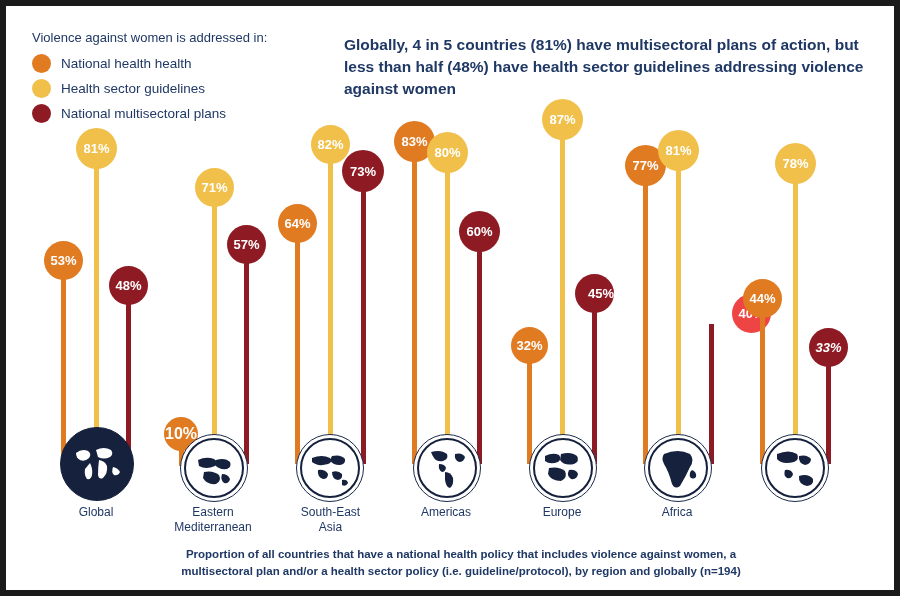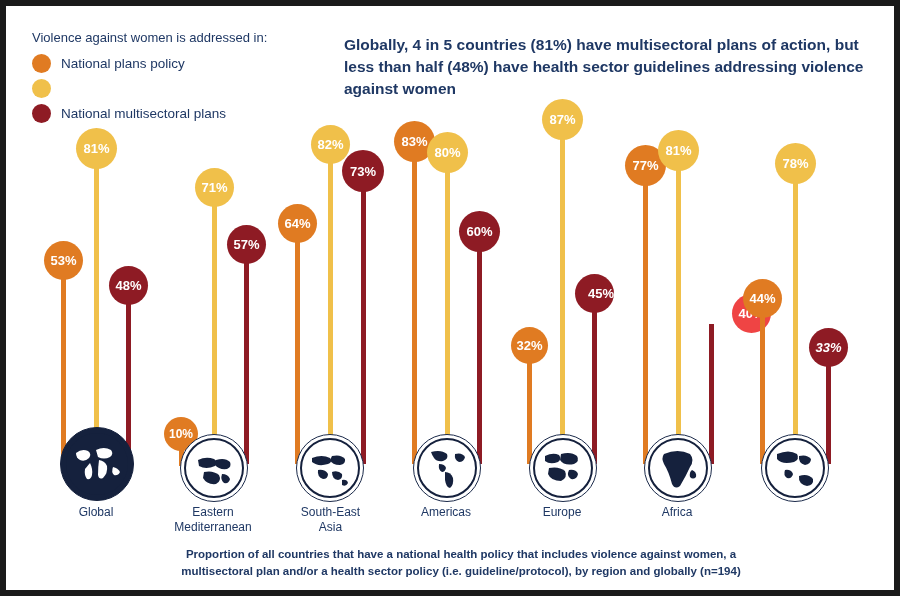--- a/index.html
+++ b/index.html
@@ -71,24 +71,25 @@
 </head>
 <body>
 
 <div id="frame">
 
   <div id="legend">
     <div id="legend-title">Violence against women is addressed in:</div>
 
     <div class="legend-row">
       <span class="legend-dot" style="background:#e07b22"></span>
-      <span class="legend-label">National plans policy</span>
+      <span class="legend-label">National health health</span>
     </div>
     <div class="legend-row">
       <span class="legend-dot" style="background:#f0c04a"></span>
+      <span class="legend-label">Health sector guidelines</span>
     </div>
     <div class="legend-row">
       <span class="legend-dot" style="background:#8e1b24"></span>
       <span class="legend-label">National multisectoral plans</span>
     </div>
   </div>
 
   <div id="headline">Globally, 4 in 5 countries (81%) have multisectoral plans of action, but less than half (48%) have health sector guidelines addressing violence against women</div>
 
   <div id="plot">
@@ -117,21 +118,21 @@
           <path d="M33 27 q6 1 8 6 q1 7 -4 12 q-4 2 -5 -3 q0 -8 1 -15z"></path>
           <path d="M47 34 q5 1 7 5 q-2 4 -6 3 q-3 -3 -1 -8z"></path>
         </g>
       </svg>
     </div>
     <div class="region-label" style="left:40px;top:499px;width:100px;">
       <span>Global</span>
     </div>
 
     <div class="stem" style="left:173px;top:430px;height:30px;background:#e07b22;"></div>
-    <div class="bubble" style="left:158px;top:411px;width:34px;height:34px;background:#e07b22;font-size:12px;text-align:center;">
+    <div class="bubble" style="left:158px;top:411px;width:34px;height:34px;background:#e07b22;font-size:16px;text-align:center;">
       <span>10%</span>
     </div>
 
     <div class="stem" style="left:206px;top:192px;height:265px;background:#f0c04a;"></div>
     <div class="bubble" style="left:189px;top:162px;width:39px;height:39px;background:#f0c04a;">
       <span>71%</span>
     </div>
 
     <div class="stem" style="left:238px;top:248px;height:210px;background:#8e1b24;"></div>
     <div class="bubble" style="left:221px;top:219px;width:39px;height:39px;background:#8e1b24;">

